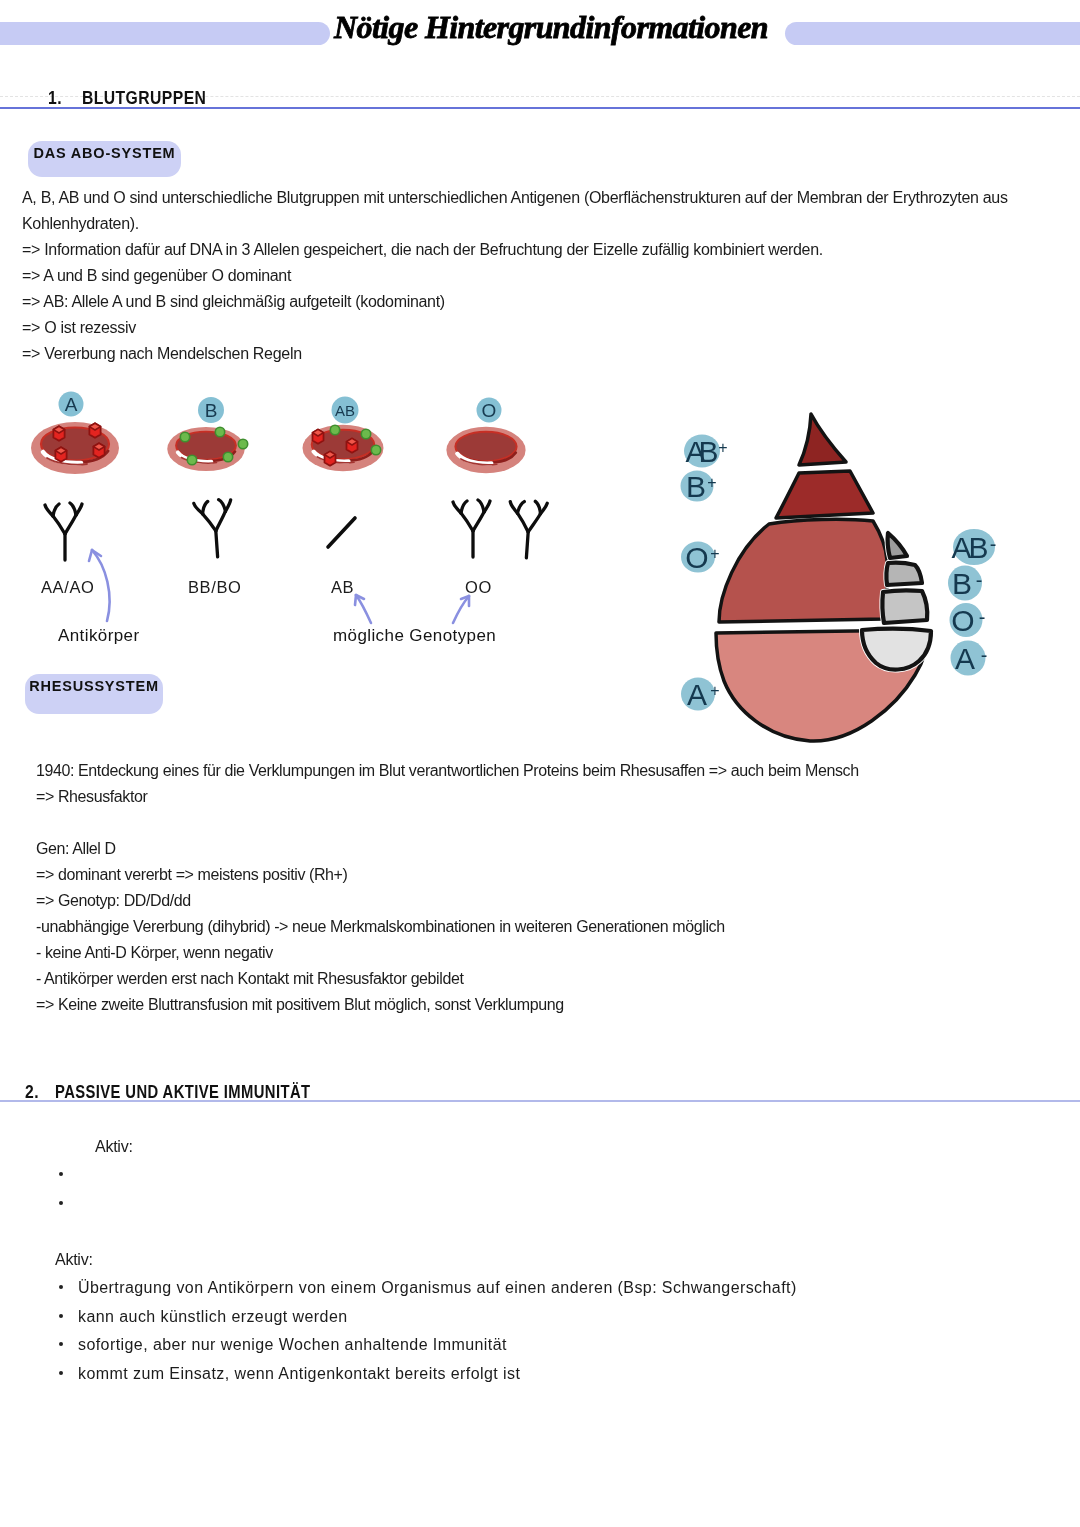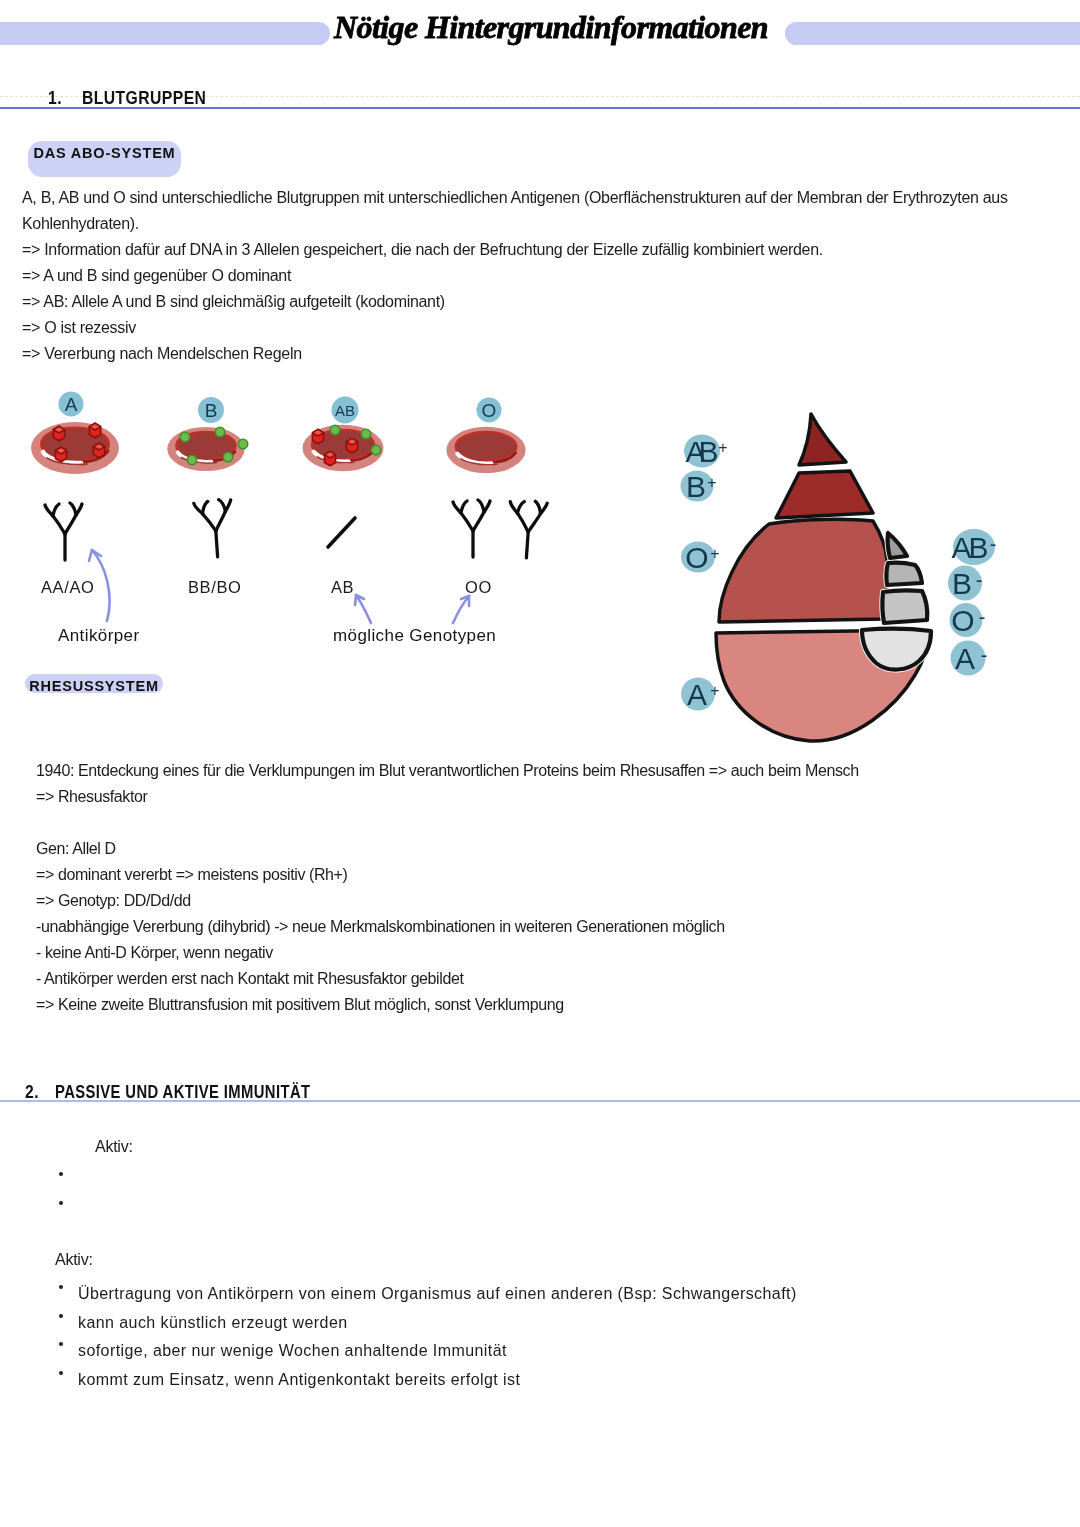--- a/index.html
+++ b/index.html
@@ -177,40 +177,40 @@
         <text x="333" y="156" font-size="20">-</text>
       <text x="302" y="199">B</text>
         <text x="319" y="192" font-size="20">-</text>
       <text x="303" y="236">O</text>
         <text x="322" y="229" font-size="20">-</text>
       <text x="305" y="274">A</text>
         <text x="324" y="267" font-size="20">-</text>
     </g>
   </svg>
 
-  <div class="pill" style="left:25px;top:674px;width:138px;height:19px;line-height:24px;">RHESUSSYSTEM</div>
+  <div class="pill" style="left:25px;top:674px;width:138px;height:40px;line-height:24px;">RHESUSSYSTEM</div>
 
   <div class="abs body" style="left:36px;top:758px;letter-spacing:-0.4px;">1940: Entdeckung eines für die Verklumpungen im Blut verantwortlichen Proteins beim Rhesusaffen =&gt; auch beim Mensch
 =&gt; Rhesusfaktor
 
 Gen: Allel D
 =&gt; dominant vererbt =&gt; meistens positiv (Rh+)
 =&gt; Genotyp: DD/Dd/dd
 -unabhängige Vererbung (dihybrid) -&gt; neue Merkmalskombinationen in weiteren Generationen möglich
 - keine Anti-D Körper, wenn negativ
 - Antikörper werden erst nach Kontakt mit Rhesusfaktor gebildet
 =&gt; Keine zweite Bluttransfusion mit positivem Blut möglich, sonst Verklumpung</div>
 
   <div class="h1" style="left:25px;top:1081px;font-size:18.5px;transform:scaleX(0.85);transform-origin:0 50%;">2.</div>
   <div class="h1" style="left:55px;top:1081px;font-size:18.5px;transform:scaleX(0.80);transform-origin:0 50%;">PASSIVE UND AKTIVE IMMUNITÄT</div>
   <div class="abs" style="left:0;top:1100px;width:1080px;height:2px;background:#b2b9ea;"></div>
 
   <div class="abs body" style="left:55px;top:1133px;line-height:28.5px;margin-left:40px;">Aktiv:</div>
   <div class="abs body" style="left:55px;top:1246px;line-height:28.5px;">Aktiv:</div>
-  <div class="abs body" style="left:78px;top:1274px;line-height:28.5px;letter-spacing:0.42px;margin-top:6px;">Übertragung von Antikörpern von einem Organismus auf einen anderen (Bsp: Schwangerschaft)
+  <div class="abs body" style="left:78px;top:1274px;line-height:28.5px;letter-spacing:0.42px;">Übertragung von Antikörpern von einem Organismus auf einen anderen (Bsp: Schwangerschaft)
 kann auch künstlich erzeugt werden
 sofortige, aber nur wenige Wochen anhaltende Immunität
 kommt zum Einsatz, wenn Antigenkontakt bereits erfolgt ist</div>
 
 <div class="abs" style="left:59px;top:1172px;width:4px;height:4px;border-radius:50%;background:#222;"></div>
 <div class="abs" style="left:59px;top:1201px;width:4px;height:4px;border-radius:50%;background:#222;"></div>
 <div class="abs" style="left:59px;top:1285px;width:4px;height:4px;border-radius:50%;background:#222;"></div>
 <div class="abs" style="left:59px;top:1314px;width:4px;height:4px;border-radius:50%;background:#222;"></div>
 <div class="abs" style="left:59px;top:1342px;width:4px;height:4px;border-radius:50%;background:#222;"></div>
 <div class="abs" style="left:59px;top:1371px;width:4px;height:4px;border-radius:50%;background:#222;"></div>

